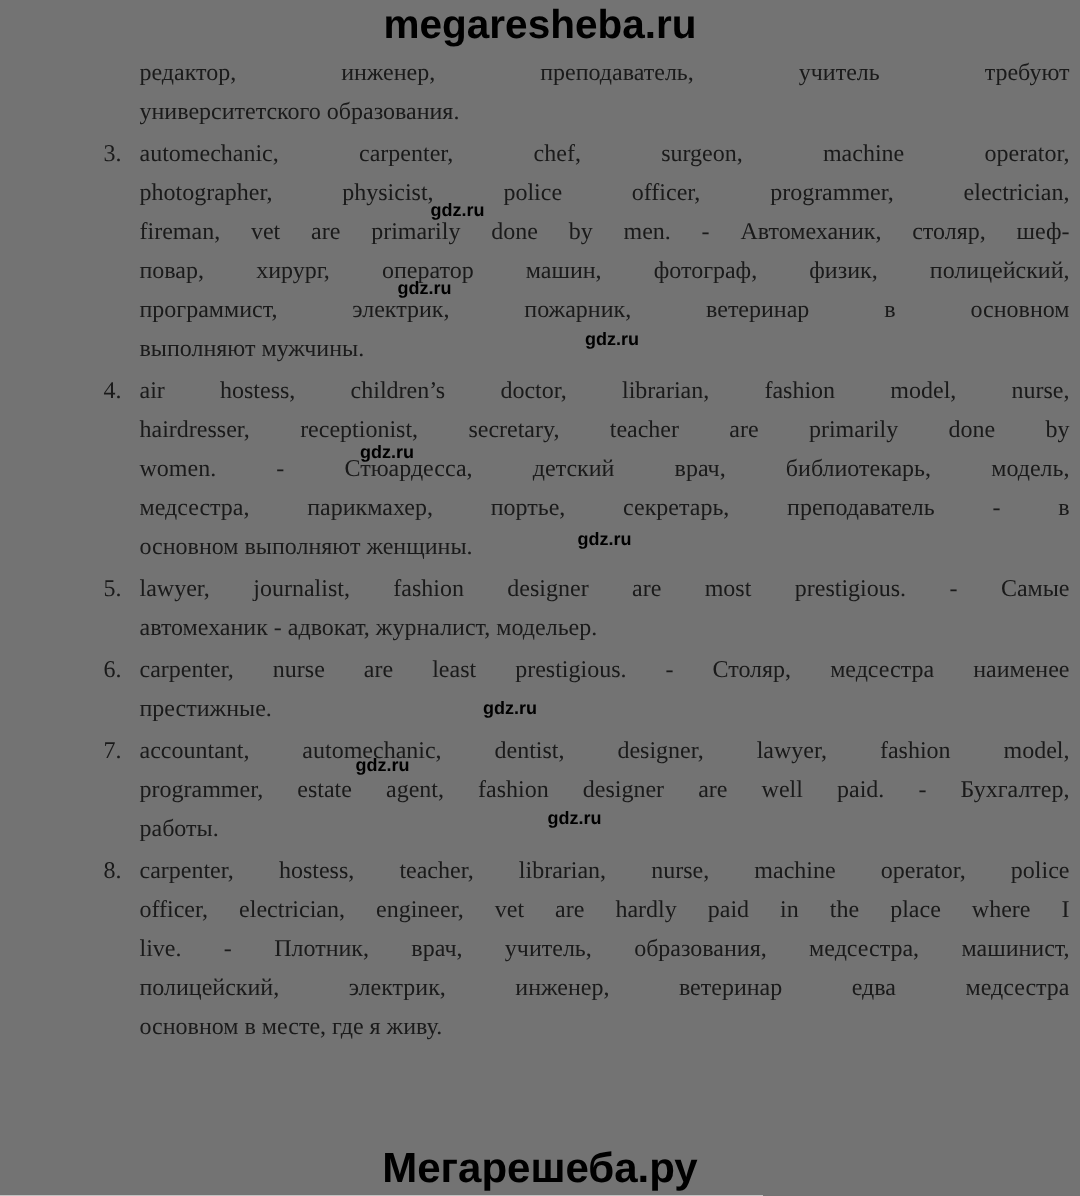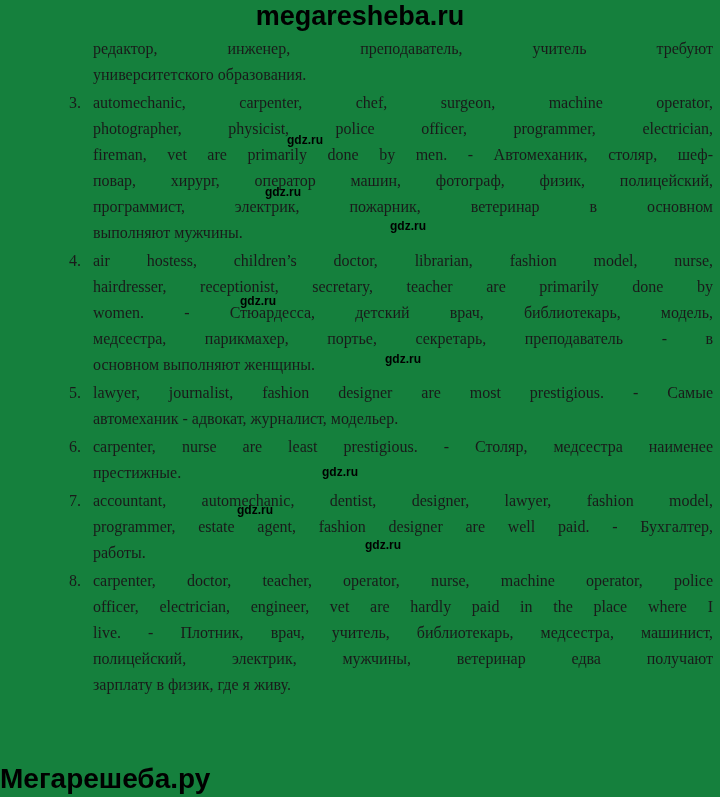--- a/index.html
+++ b/index.html
@@ -1,32 +1,32 @@
 <!DOCTYPE html>
 <html><head>
 <meta charset="utf-8">
 <style>
   html,body { margin:0; padding:0; background:#ffffff; }
   .page {
     position:relative;
     width:720px; height:797px;
-    background:#15803d;
+    background:#737373;
     overflow:hidden;
     font-family:"Liberation Serif","DejaVu Serif",serif;
   }
   .site-header {
     position:absolute; top:1px; left:0; width:720px;
     text-align:center;
     font-family:"Liberation Sans","DejaVu Sans",sans-serif;
     font-weight:bold; font-size:27px; line-height:30px;
     color:#000000;
   }
   .site-footer {
     position:absolute; top:763px; left:0; width:720px;
-    text-align:left;
+    text-align:center;
     font-family:"Liberation Sans","DejaVu Sans",sans-serif;
     font-weight:bold; font-size:28px; line-height:32px;
     color:#000000;
   }
   .content {
     position:absolute; top:36px; left:93px; width:620px;
     font-size:16px; line-height:26px;
     color:#1a1a1a;
   }
   .item { position:relative; margin:0 0 2px 0; }
@@ -82,25 +82,25 @@
         <div class="line">престижные.</div>
       </div>
       <div class="item">
         <span class="num">7.</span>
         <div class="line just">accountant, automechanic, dentist, designer, lawyer, fashion model,</div>
         <div class="line just">programmer, estate agent, fashion designer are well paid. - Бухгалтер,</div>
         <div class="line">работы.</div>
       </div>
       <div class="item">
         <span class="num">8.</span>
-        <div class="line just">carpenter, doctor, teacher, operator, nurse, machine operator, police</div>
+        <div class="line just">carpenter, hostess, teacher, librarian, nurse, machine operator, police</div>
         <div class="line just">officer, electrician, engineer, vet are hardly paid in the place where I</div>
-        <div class="line just">live. - Плотник, врач, учитель, библиотекарь, медсестра, машинист,</div>
-        <div class="line just">полицейский, электрик, мужчины, ветеринар едва получают</div>
-        <div class="line">зарплату в физик, где я живу.</div>
+        <div class="line just">live. - Плотник, врач, учитель, образования, медсестра, машинист,</div>
+        <div class="line just">полицейский, электрик, инженер, ветеринар едва медсестра</div>
+        <div class="line">основном в месте, где я живу.</div>
       </div>
     </div>
   <div class="site-footer">Мегарешеба.ру</div>
 <span class="watermark" style="left: 287px; top: 133px;">gdz.ru</span>
     <span class="watermark" style="left: 265px; top: 185px;">gdz.ru</span>
     <span class="watermark" style="left: 390px; top: 219px;">gdz.ru</span>
     <span class="watermark" style="left: 240px; top: 294px;">gdz.ru</span>
     <span class="watermark" style="left: 385px; top: 352px;">gdz.ru</span>
     <span class="watermark" style="left: 322px; top: 465px;">gdz.ru</span>
     <span class="watermark" style="left: 237px; top: 503px;">gdz.ru</span>

